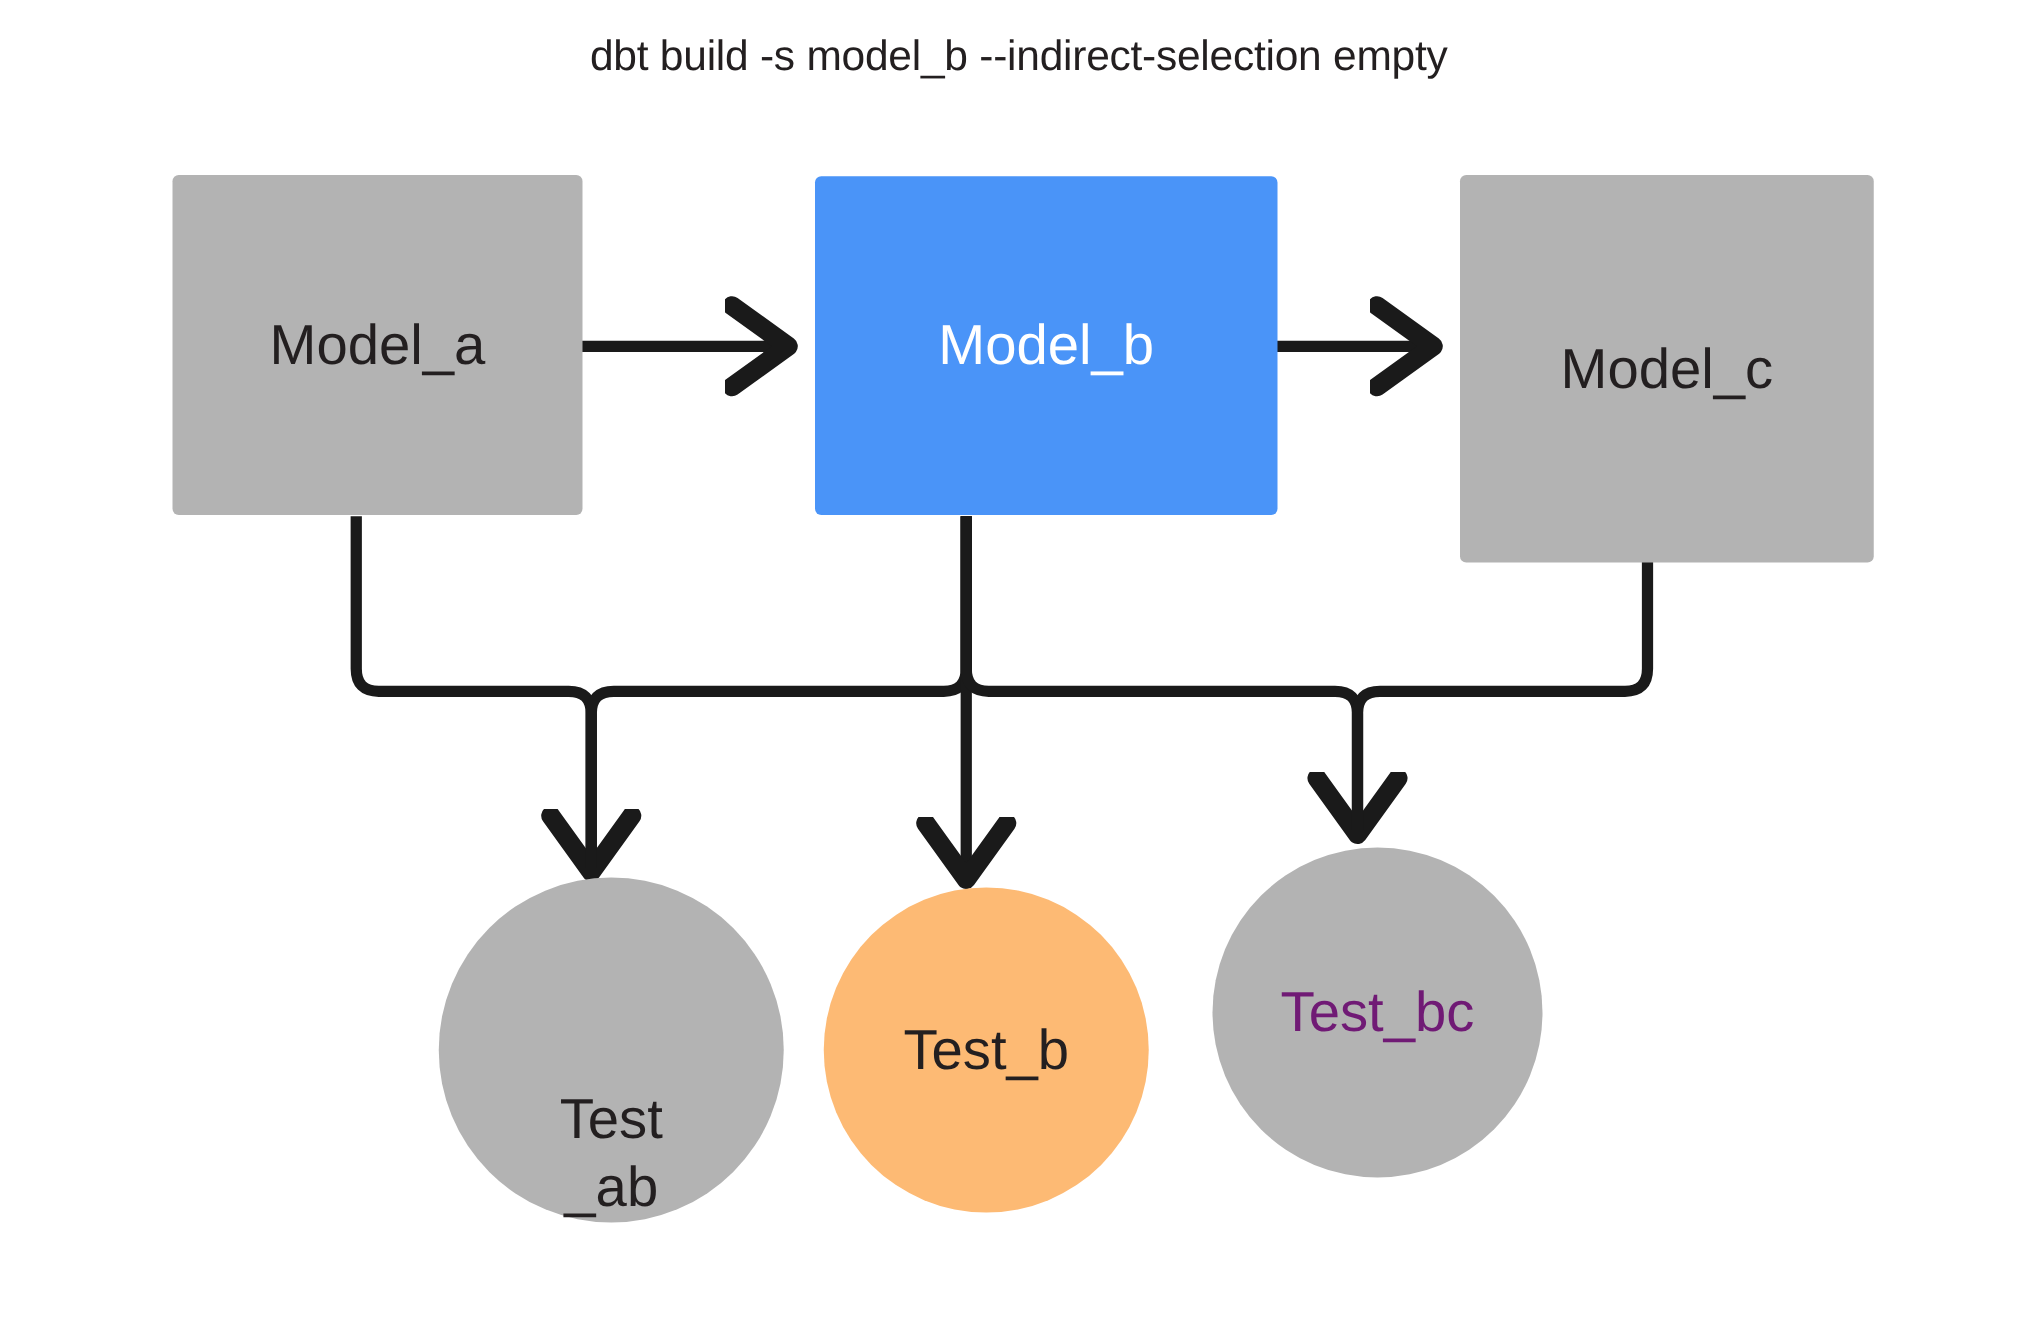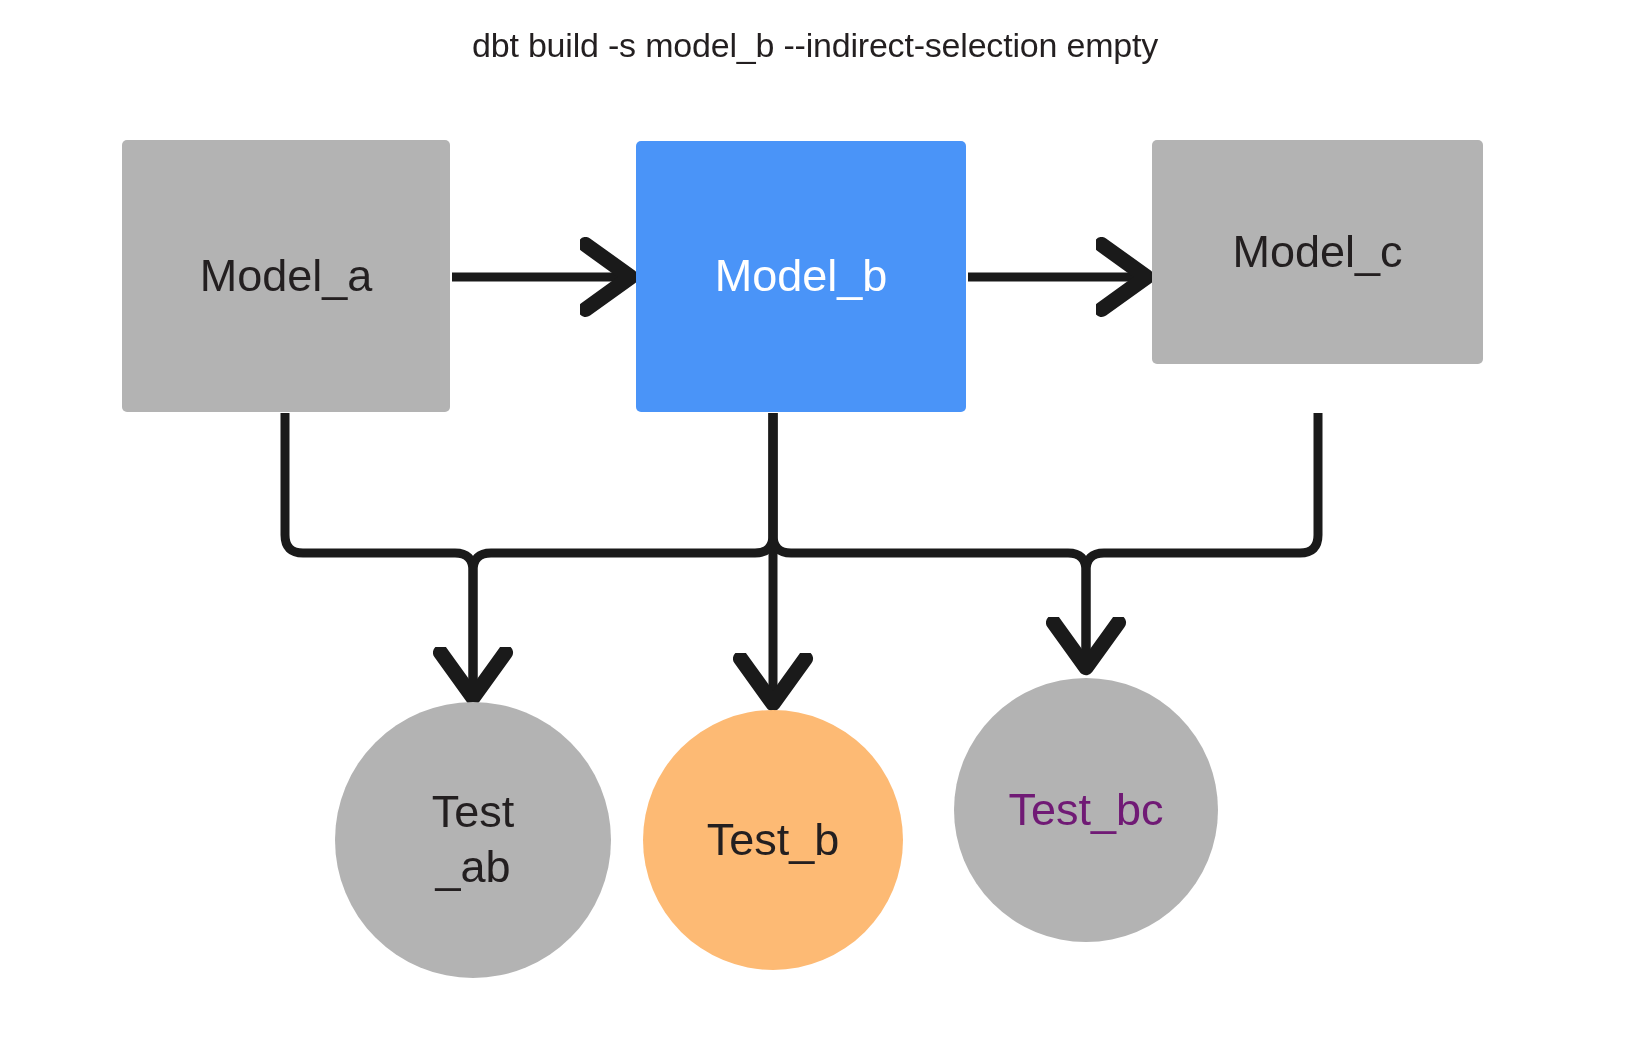--- a/index.html
+++ b/index.html
@@ -31,20 +31,21 @@
     white-space: pre;
   }
   .node {
     position: absolute;
     display: flex;
     align-items: center;
     justify-content: center;
     text-align: center;
     line-height: 1.22;
     white-space: pre-line;
+    margin-left: 16px;
   }
   .model-box {
     border-radius: 5px;
   }
   .model-label {
     font-size: 45px;
   }
   .test-circle {
     border-radius: 50%;
   }
@@ -90,29 +91,29 @@
 
       <path d="M1318,413 L1318,535 Q1318,553 1300,553 L1104,553 Q1086,553 1086,571 L1086,664"></path>
 
     </g>
   </svg>
 
   <div class="node model-box" style="left:122px; top:140px; width:328px; height:272px; background:#b3b3b3; color:#231f20;">
     <span class="model-label">Model_a</span>
   </div>
 
-  <div class="node model-box" style="left:636px; top:141px; width:330px; height:271px; background:#4a94f8; color:#ffffff;">
+  <div class="node model-box" style="left:636px; top:141px; width:370px; height:271px; background:#4a94f8; color:#ffffff;">
     <span class="model-label">Model_b</span>
   </div>
 
-  <div class="node model-box" style="left:1152px; top:140px; width:331px; height:224px; background:#b3b3b3; color:#231f20;">
+  <div class="node model-box" style="left:1152px; top:140px; width:331px; height:310px; background:#b3b3b3; color:#231f20;">
     <span class="model-label">Model_c</span>
   </div>
 
-  <div class="node test-circle" style="left:335px; top:702px; width:276px; height:276px; background:#b3b3b3; color:#231f20;">
+  <div class="node test-circle" style="left:335px; top:702px; width:276px; height:276px; background:#b3b3b3; color:#231f20;align-items:flex-end;">
     <span class="test-label">Test
 _ab</span>
   </div>
 
   <div class="node test-circle" style="left:643px; top:710px; width:260px; height:260px; background:#fdba74; color:#231f20;">
     <span class="test-label">Test_b</span>
   </div>
 
   <div class="node test-circle" style="left:954px; top:678px; width:264px; height:264px; background:#b3b3b3; color:#701a75;">
     <span class="test-label">Test_bc</span>

